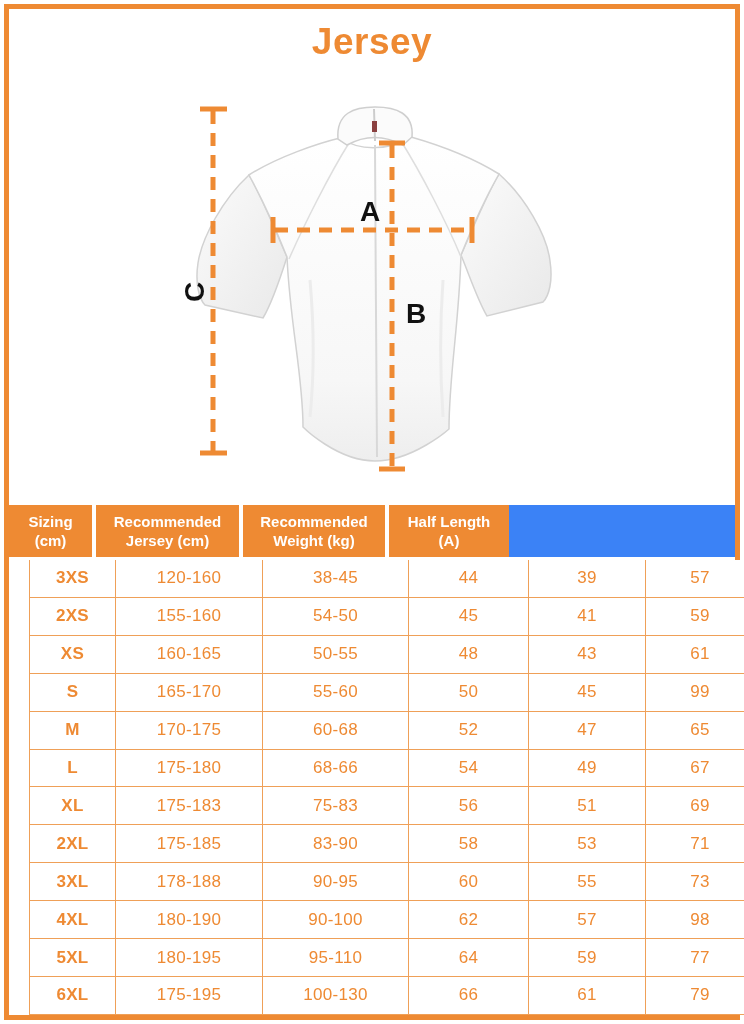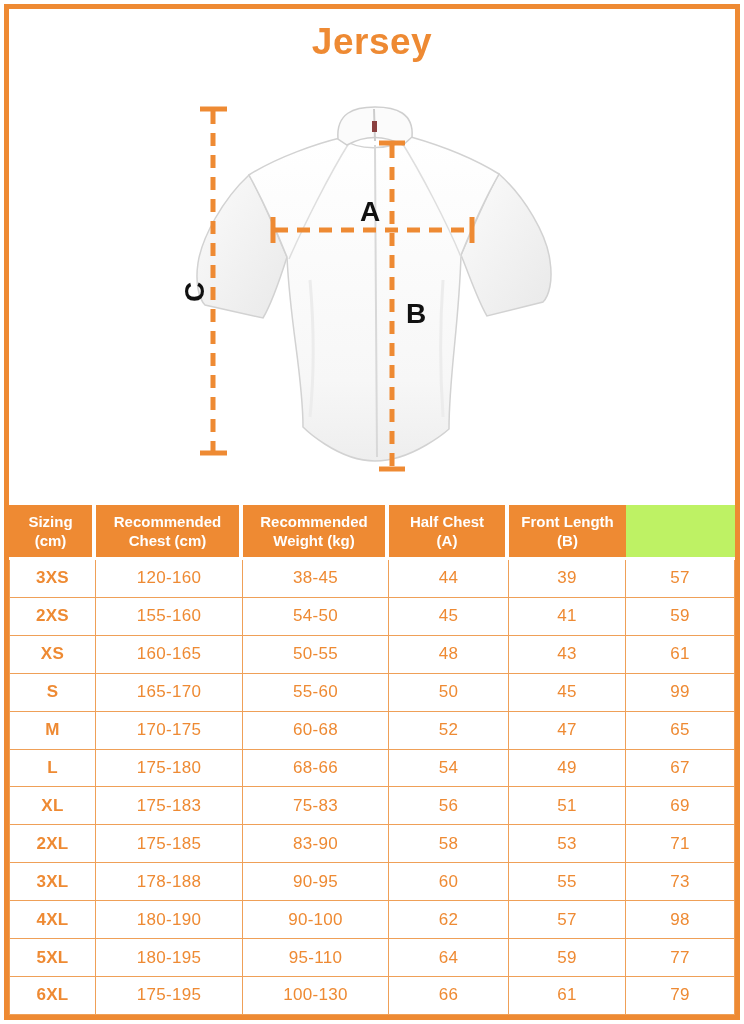--- a/index.html
+++ b/index.html
@@ -18,32 +18,32 @@
   .page-title{
     font-size:37px;font-weight:bold;color:#EE8A33;letter-spacing:0.5px;
   }
   .diagram{position:relative;height:430px;flex:0 0 auto;}
   .diagram svg{position:absolute;left:0;top:0;}
 
   
   .sizing-table{flex:1;display:flex;flex-direction:column;min-height:0;}
   .thead{
     display:grid;grid-template-columns:87px 147px 146px 120px 117px 109px;
-    height:52px;flex:0 0 auto;margin-bottom:3px;background:#bef264;
+    height:52px;flex:0 0 auto;margin-bottom:3px;background:#3b82f6;
   }
   .th{
     background:#EE8A33;color:#ffffff;font-weight:bold;font-size:15px;line-height:19px;
     text-align:center;display:flex;flex-direction:column;justify-content:center;
     box-sizing:border-box;
   }
   .th:not(:last-child){border-right:4px solid #ffffff;}
   .th span{display:block;}
   .tbody{
     display:grid;grid-template-columns:87px 147px 146px 120px 117px 109px;
-    grid-auto-rows:37.92px;flex:1;
+    grid-auto-rows:37.92px;flex:1;margin-left:20px;
   }
   .td{
     display:flex;align-items:center;justify-content:center;
     color:#EE8A33;font-size:17px;box-sizing:border-box;
     border-right:1px solid #EFA058;border-bottom:1px solid #EFA058;
     background:#ffffff;letter-spacing:0.3px;
   }
   .td-size{font-weight:bold;border-left:1px solid #EFA058;}
 
   .measure-label{font-weight:bold;fill:#111111;font-size:28px;font-family:"Liberation Sans",sans-serif;}
@@ -124,33 +124,29 @@
   </div>
 
   <div class="sizing-table">
     <div class="thead">
       <div class="th">
         <span>Sizing</span>
         <span>(cm)</span>
       </div>
       <div class="th">
         <span>Recommended</span>
-        <span>Chest (cm)</span>
+        <span>Jersey (cm)</span>
       </div>
       <div class="th">
         <span>Recommended</span>
         <span>Weight (kg)</span>
       </div>
       <div class="th">
-        <span>Half Chest</span>
+        <span>Half Length</span>
         <span>(A)</span>
-      </div>
-      <div class="th">
-        <span>Front Length</span>
-        <span>(B)</span>
       </div>
     </div>
     <div class="tbody">
         <div style="display: contents;"><div class="td td-size">3XS</div><div class="td">120-160</div><div class="td">38-45</div><div class="td">44</div><div class="td">39</div><div class="td">57</div></div>
         <div style="display: contents;"><div class="td td-size">2XS</div><div class="td">155-160</div><div class="td">54-50</div><div class="td">45</div><div class="td">41</div><div class="td">59</div></div>
         <div style="display: contents;"><div class="td td-size">XS</div><div class="td">160-165</div><div class="td">50-55</div><div class="td">48</div><div class="td">43</div><div class="td">61</div></div>
         <div style="display: contents;"><div class="td td-size">S</div><div class="td">165-170</div><div class="td">55-60</div><div class="td">50</div><div class="td">45</div><div class="td">99</div></div>
         <div style="display: contents;"><div class="td td-size">M</div><div class="td">170-175</div><div class="td">60-68</div><div class="td">52</div><div class="td">47</div><div class="td">65</div></div>
         <div style="display: contents;"><div class="td td-size">L</div><div class="td">175-180</div><div class="td">68-66</div><div class="td">54</div><div class="td">49</div><div class="td">67</div></div>
         <div style="display: contents;"><div class="td td-size">XL</div><div class="td">175-183</div><div class="td">75-83</div><div class="td">56</div><div class="td">51</div><div class="td">69</div></div>

